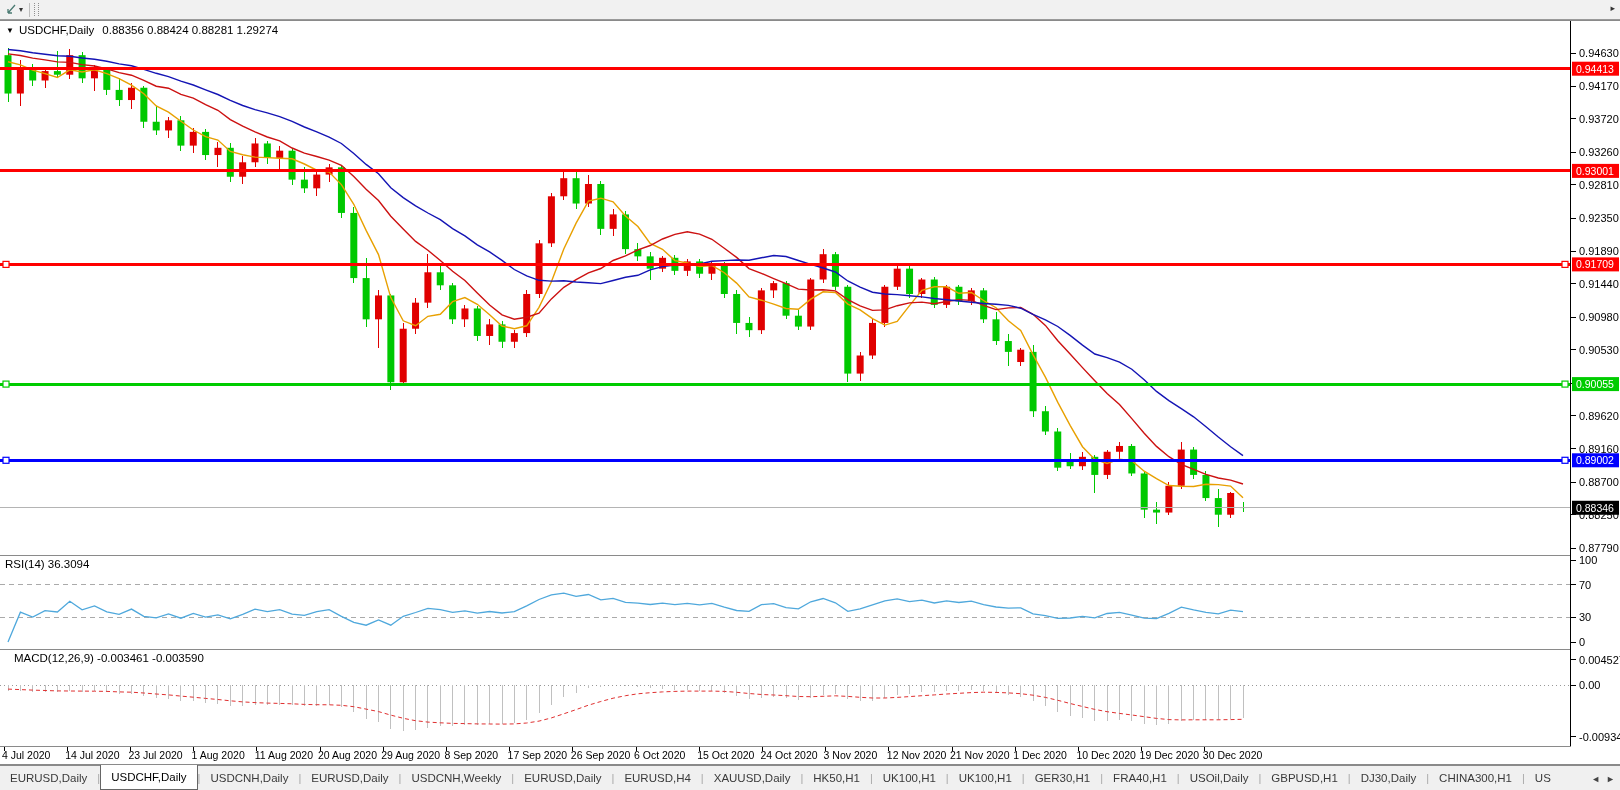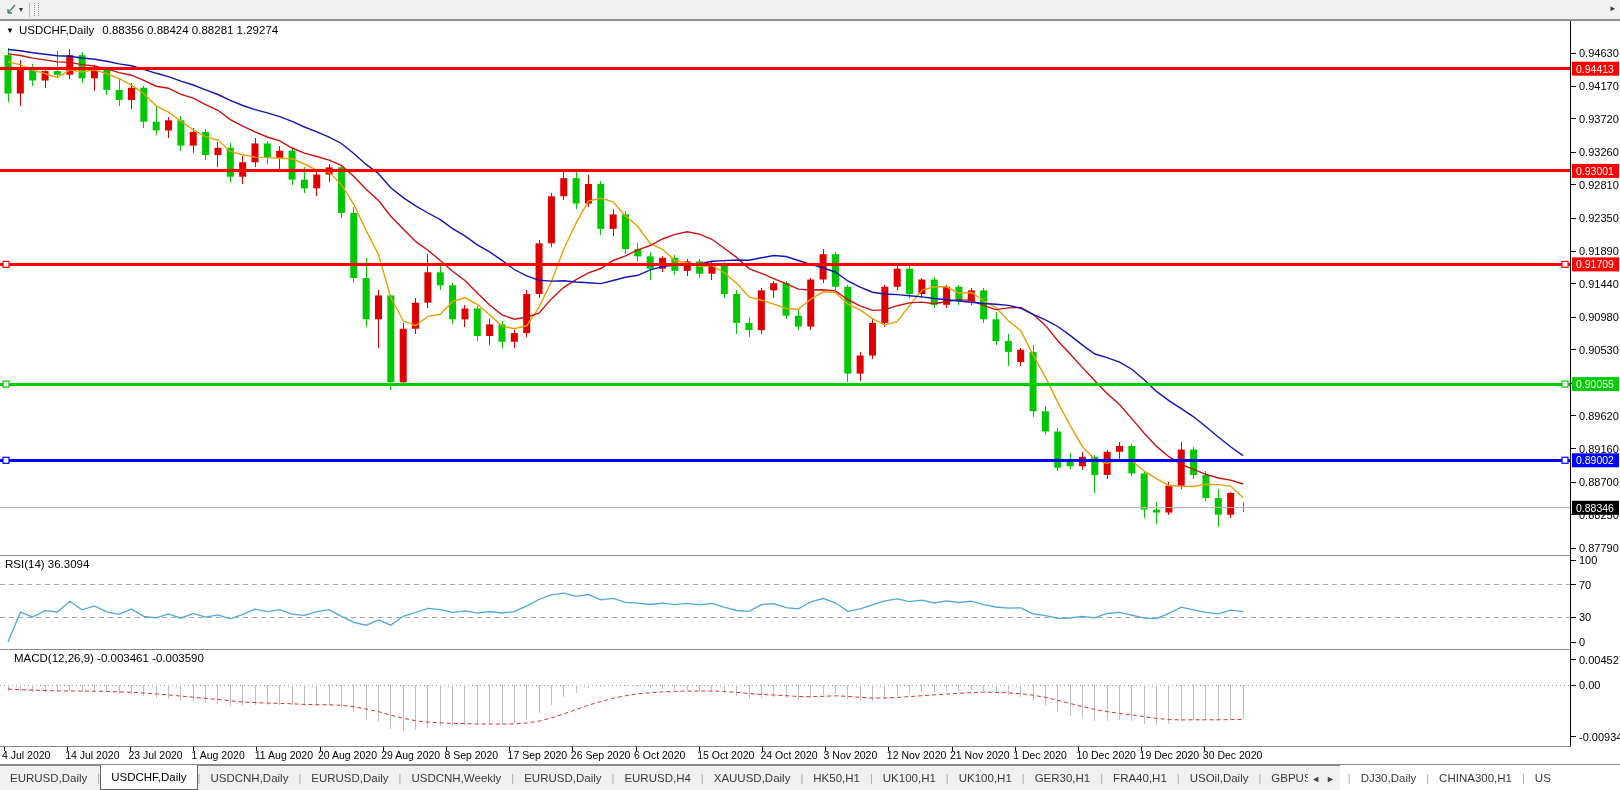--- a/index.html
+++ b/index.html
@@ -19,21 +19,21 @@
   .tb-overflow{position:absolute;right:5px;top:3px;font-size:9px;color:#333;}
   
   #title{position:absolute;left:6px;top:24px;z-index:3;display:flex;align-items:center;
          font-size:11.5px;color:#000;white-space:pre;}
   #title .tri{font-size:8px;margin-right:5px;color:#000;}
   #title .sym{margin-right:8px;}
   .panel-label{position:absolute;z-index:3;font-size:11.5px;color:#000;}
   #rsi-label{left:5px;top:558px;}
   #macd-label{left:5px;top:652px;margin-left:9px;}
   
-  #tabbar{position:absolute;left:0;bottom:0;width:1340px;height:25px;background:#f0f0f0;
+  #tabbar{position:absolute;left:0;bottom:0;width:1620px;height:25px;background:#f0f0f0;
           border-top:1px solid #8a8a8a;display:flex;align-items:stretch;z-index:5;box-sizing:border-box;}
   .tab{font-size:11.5px;color:#3a3a3a;display:flex;align-items:center;padding:0 10px;cursor:default;white-space:nowrap;}
   .tab.active{background:#ffffff;border:1px solid #666;border-top:none;margin-top:-1px;color:#000;}
   .tab-sep{color:#a8a8a8;display:flex;align-items:center;font-size:11px;}
   .tab-scroll{position:absolute;right:2px;top:0;height:25px;display:flex;align-items:center;gap:6px;
               padding:0 3px;background:#f0f0f0;font-size:9px;color:#444;}
 </style>
 </head>
 <body>
 <div id="app">

